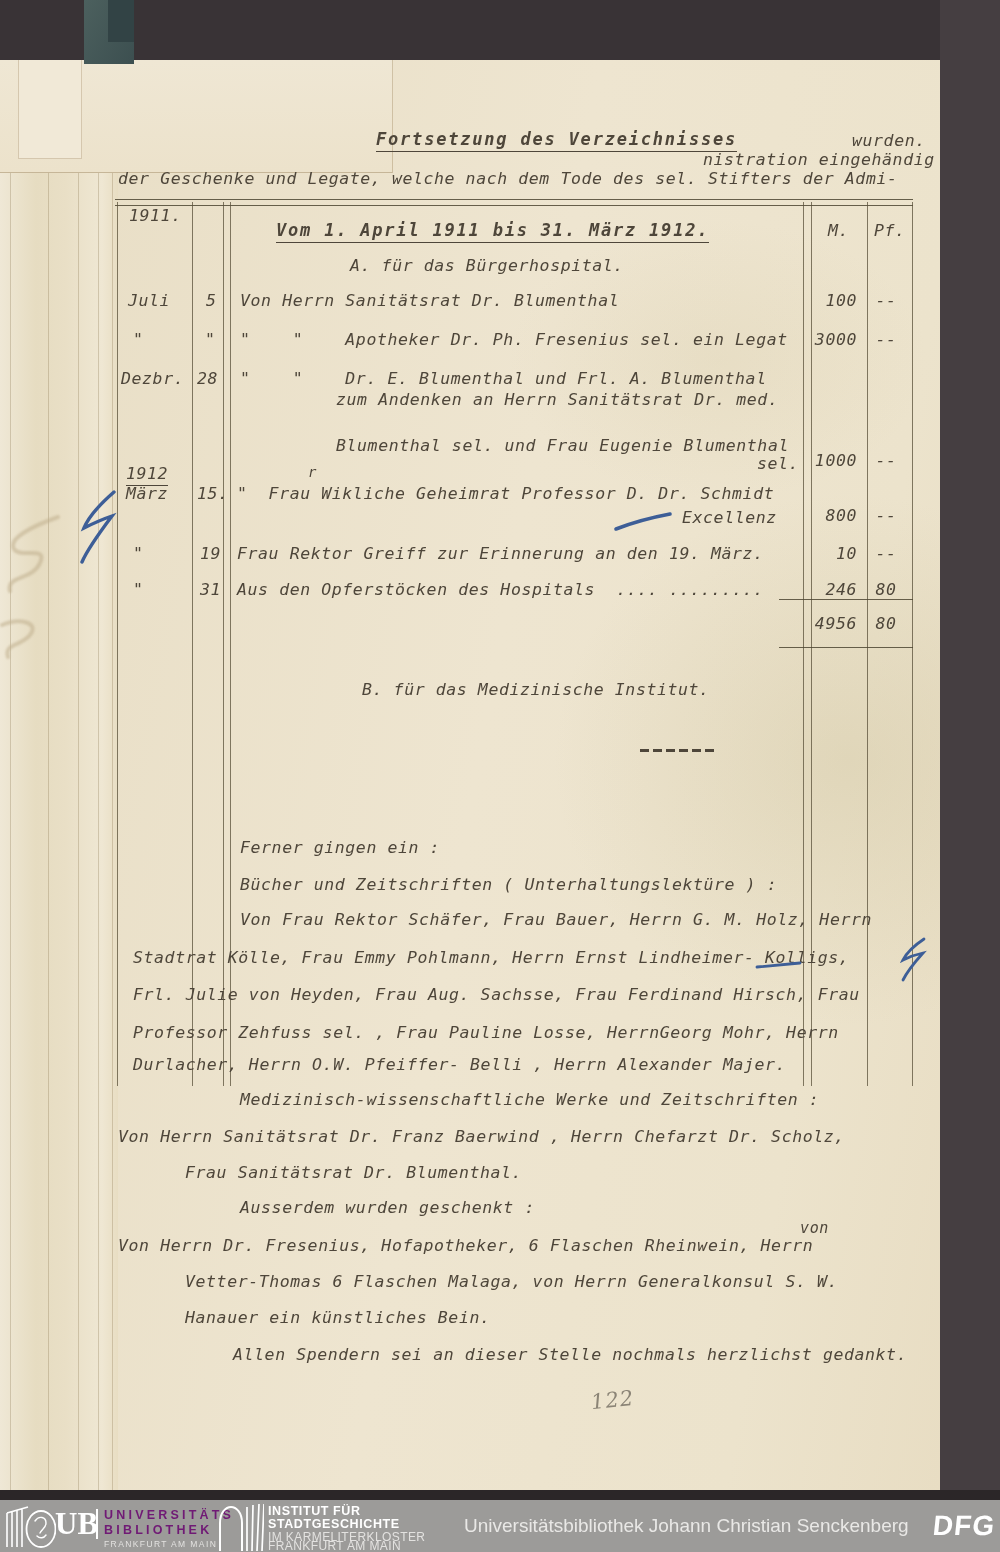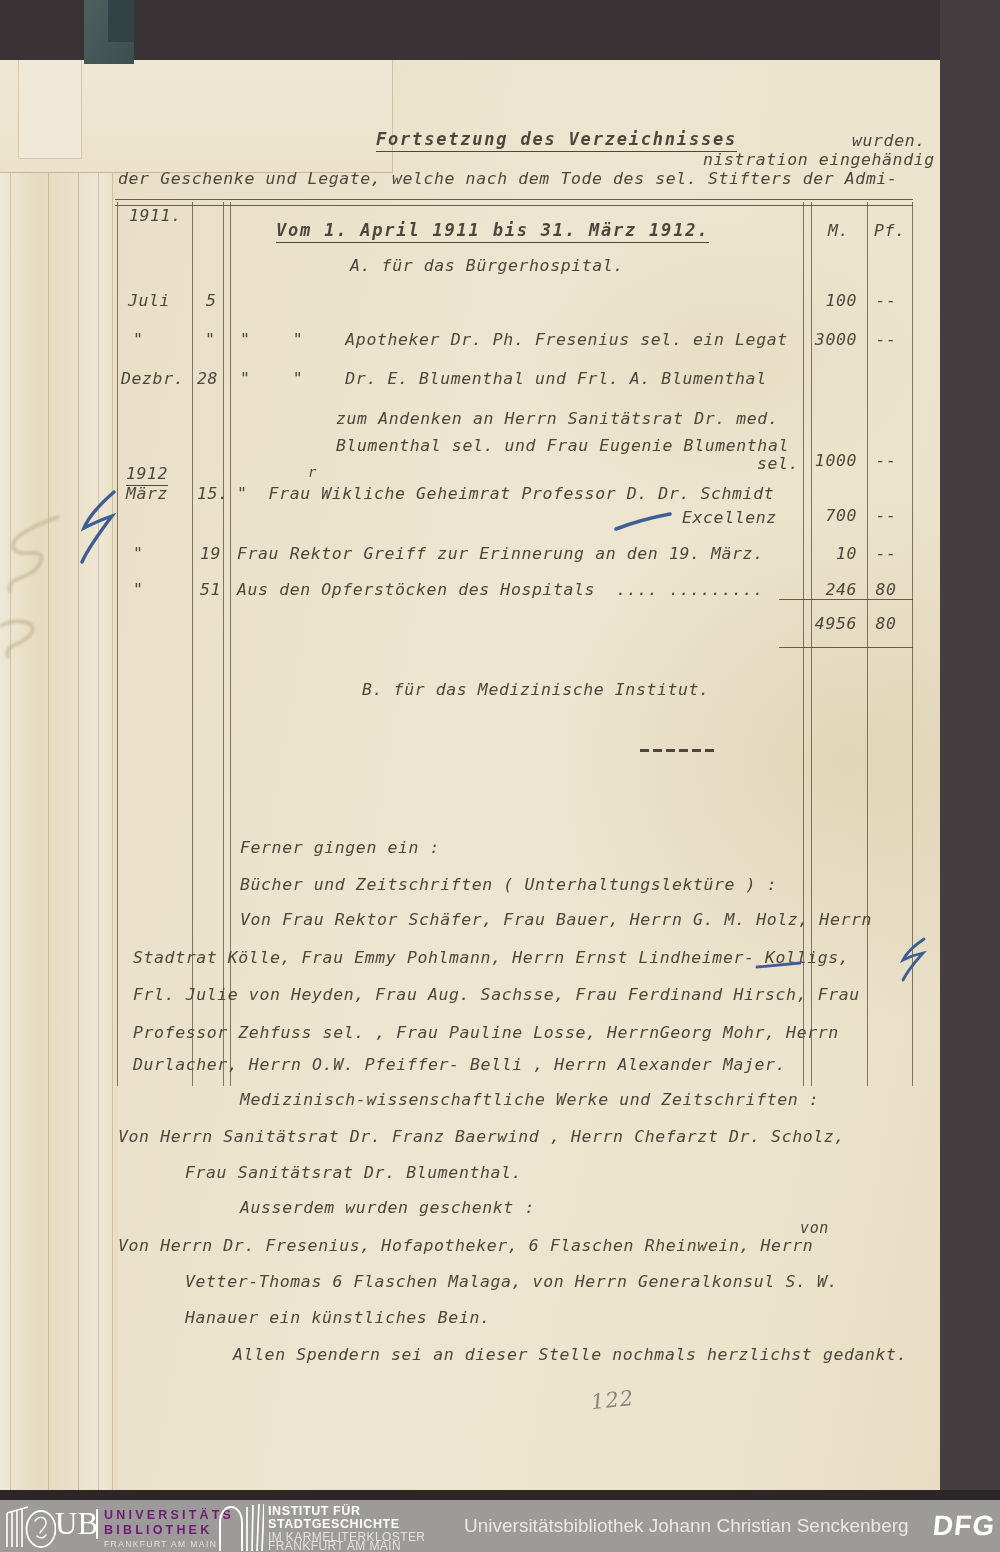--- a/index.html
+++ b/index.html
@@ -38,21 +38,21 @@
     background:repeating-linear-gradient(90deg,#4e463a 0 9px,rgba(0,0,0,0) 9px 13px);}
   
   .pencil{position:absolute;font-family:"DejaVu Serif",serif;font-style:italic;color:#8b8476;
     font-size:21px;transform:rotate(-6deg);letter-spacing:1px;}
   .ghost{position:absolute;opacity:.55;filter:blur(1.1px);}
   
   .footer-strip{position:absolute;left:0;top:1490px;width:1000px;height:10px;background:#2b2628;}
   .footer{position:absolute;left:0;top:1500px;width:1000px;height:52px;background:#9c9b99;
     font-family:"Liberation Sans",sans-serif;color:#f5f4f2;}
   .f-abs{position:absolute;white-space:nowrap;}
-  .ub-mono{font-family:"Liberation Serif",serif;font-weight:normal;font-size:31px;color:#fff;}
+  .ub-mono{font-family:"Liberation Serif",serif;font-weight:bold;font-size:31px;color:#fff;}
   .ub-sep{position:absolute;width:2px;height:30px;background:#fff;}
   .f-caps1{font-size:12.5px;font-weight:bold;letter-spacing:3.2px;color:#701a75;}
   .f-caps2{font-size:8.5px;letter-spacing:1.4px;color:#e3e2e0;}
   .inst-b{font-size:12.5px;font-weight:bold;letter-spacing:.6px;color:#fff;line-height:13px;}
   .inst-s{font-size:12px;letter-spacing:.4px;color:#e3e2e0;line-height:9px;}
   .lib-name{font-size:19px;color:#e9e8e6;}
   .dfg{font-size:28px;font-weight:bold;color:#fff;transform:skewX(-6deg);letter-spacing:1px;}
 </style>
 </head>
 <body>
@@ -95,57 +95,58 @@
   <div class="vline" style="left:912px;top:202px;height:884px"></div>
 
   <div class="tw" style="left:129px;top:206px">1911.</div>
   <div class="tw tw-big" style="left:276px;top:220px"><span class="u">Vom 1. April 1911 bis 31. März 1912.</span></div>
   <div class="tw" style="left:828px;top:221px">M.</div>
   <div class="tw" style="left:874px;top:221px">Pf.</div>
   <div class="tw" style="left:350px;top:256px">A. für das Bürgerhospital.</div>
 
   <div class="tw" style="left:128px;top:291px">Juli</div>
   <div class="tw" style="left:206px;top:291px">5</div>
+  <div class="tw" style="left:240px;top:291px">Von Herrn Sanitätsrat Dr. Blumenthal</div>
   <div class="tw amt" style="left:800px;top:291px;width:57px">100</div>
   <div class="tw ctr" style="left:866px;top:291px;width:40px">--</div>
 
   <div class="tw" style="left:133px;top:330px">"</div>
   <div class="tw" style="left:205px;top:330px">"</div>
   <div class="tw" style="left:240px;top:330px">"    "    Apotheker Dr. Ph. Fresenius sel. ein Legat</div>
   <div class="tw amt" style="left:800px;top:330px;width:57px">3000</div>
   <div class="tw ctr" style="left:866px;top:330px;width:40px">--</div>
 
   <div class="tw" style="left:121px;top:369px">Dezbr.</div>
   <div class="tw" style="left:197px;top:369px">28</div>
   <div class="tw" style="left:240px;top:369px">"    "    Dr. E. Blumenthal und Frl. A. Blumenthal</div>
 
-  <div class="tw" style="left:336px;top:409px">zum Andenken an Herrn Sanitätsrat Dr. med.</div>
+  <div class="tw" style="left:336px;top:390px">zum Andenken an Herrn Sanitätsrat Dr. med.</div>
 
   <div class="tw" style="left:336px;top:436px">Blumenthal sel. und Frau Eugenie Blumenthal</div>
   <div class="tw" style="left:757px;top:454px">sel.</div>
   <div class="tw amt" style="left:800px;top:451px;width:57px">1000</div>
   <div class="tw ctr" style="left:866px;top:451px;width:40px">--</div>
 
   <div class="tw" style="left:126px;top:464px"><span class="u">1912</span></div>
   <div class="tw" style="left:126px;top:484px">März</div>
   <div class="tw" style="left:197px;top:484px">15.</div>
   <div class="tw" style="left:308px;top:462px;font-size:14px">r</div>
   <div class="tw" style="left:237px;top:484px">"  Frau Wikliche Geheimrat Professor D. Dr. Schmidt</div>
   <div class="tw" style="left:682px;top:508px">Excellenz</div>
-  <div class="tw amt" style="left:800px;top:506px;width:57px">700</div>
+  <div class="tw amt" style="left:800px;top:506px;width:57px">800</div>
   <div class="tw ctr" style="left:866px;top:506px;width:40px">--</div>
 
   <div class="tw" style="left:133px;top:544px">"</div>
   <div class="tw" style="left:200px;top:544px">19</div>
   <div class="tw" style="left:237px;top:544px">Frau Rektor Greiff zur Erinnerung an den 19. März.</div>
   <div class="tw amt" style="left:800px;top:544px;width:57px">10</div>
   <div class="tw ctr" style="left:866px;top:544px;width:40px">--</div>
 
   <div class="tw" style="left:133px;top:580px">"</div>
-  <div class="tw" style="left:200px;top:580px">51</div>
+  <div class="tw" style="left:200px;top:580px">31</div>
   <div class="tw" style="left:237px;top:580px">Aus den Opferstöcken des Hospitals  .... .........</div>
   <div class="tw amt" style="left:800px;top:580px;width:57px">246</div>
   <div class="tw ctr" style="left:866px;top:580px;width:40px">80</div>
 
   <div class="hline" style="left:779px;top:599px;width:134px"></div>
   <div class="tw amt" style="left:800px;top:614px;width:57px">4956</div>
   <div class="tw ctr" style="left:866px;top:614px;width:40px">80</div>
   <div class="hline" style="left:779px;top:647px;width:134px"></div>
 
   <div class="tw" style="left:362px;top:680px">B. für das Medizinische Institut.</div>

